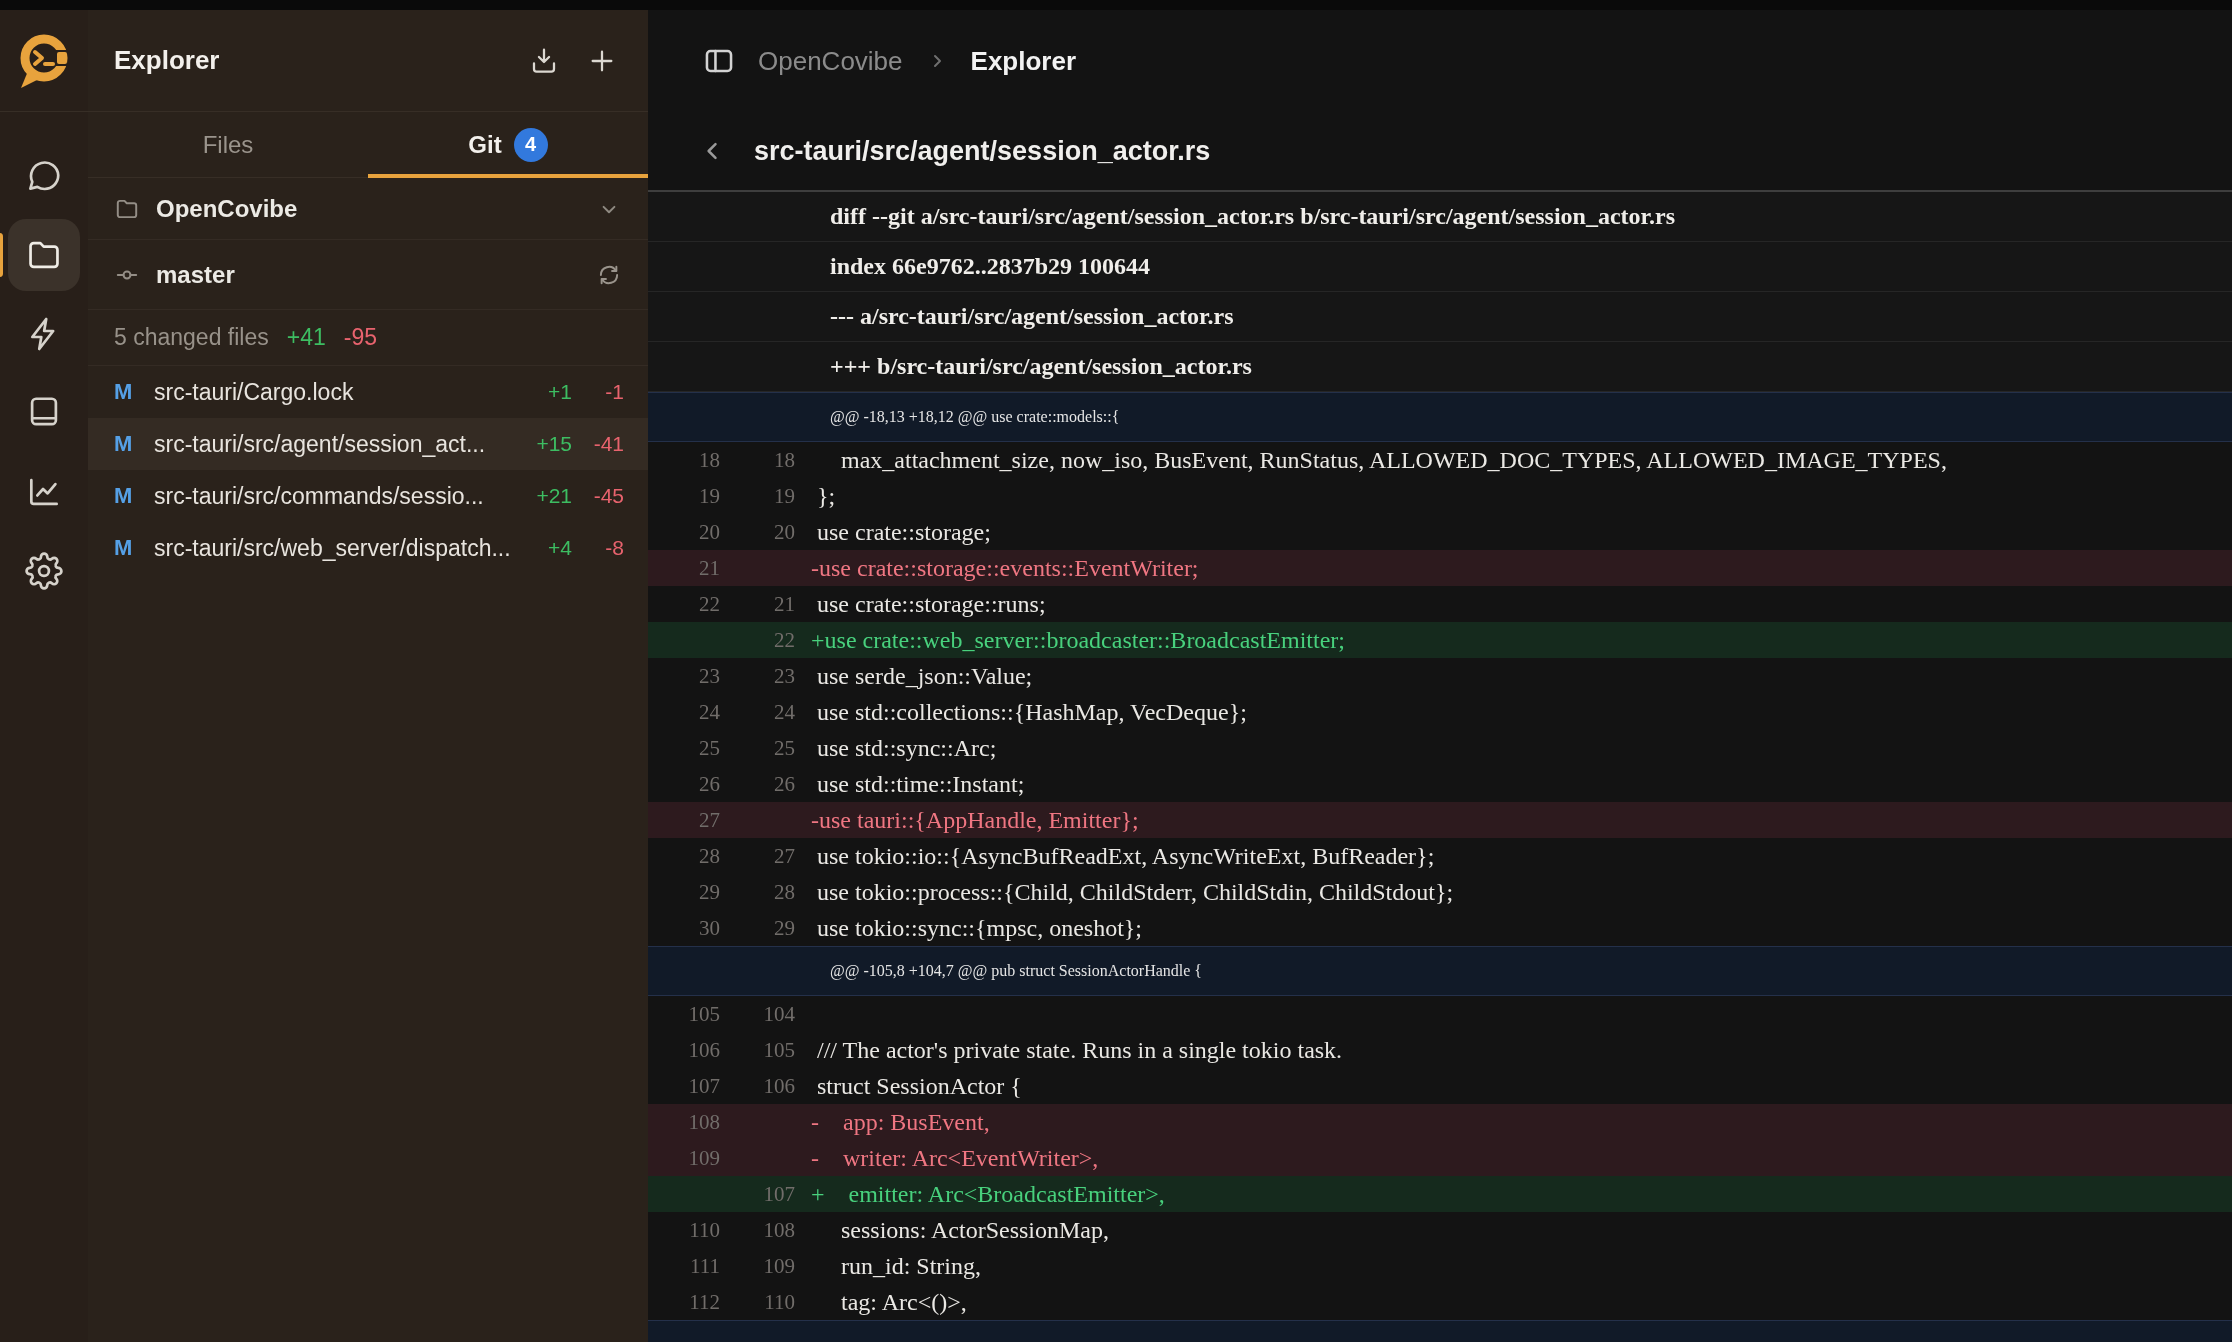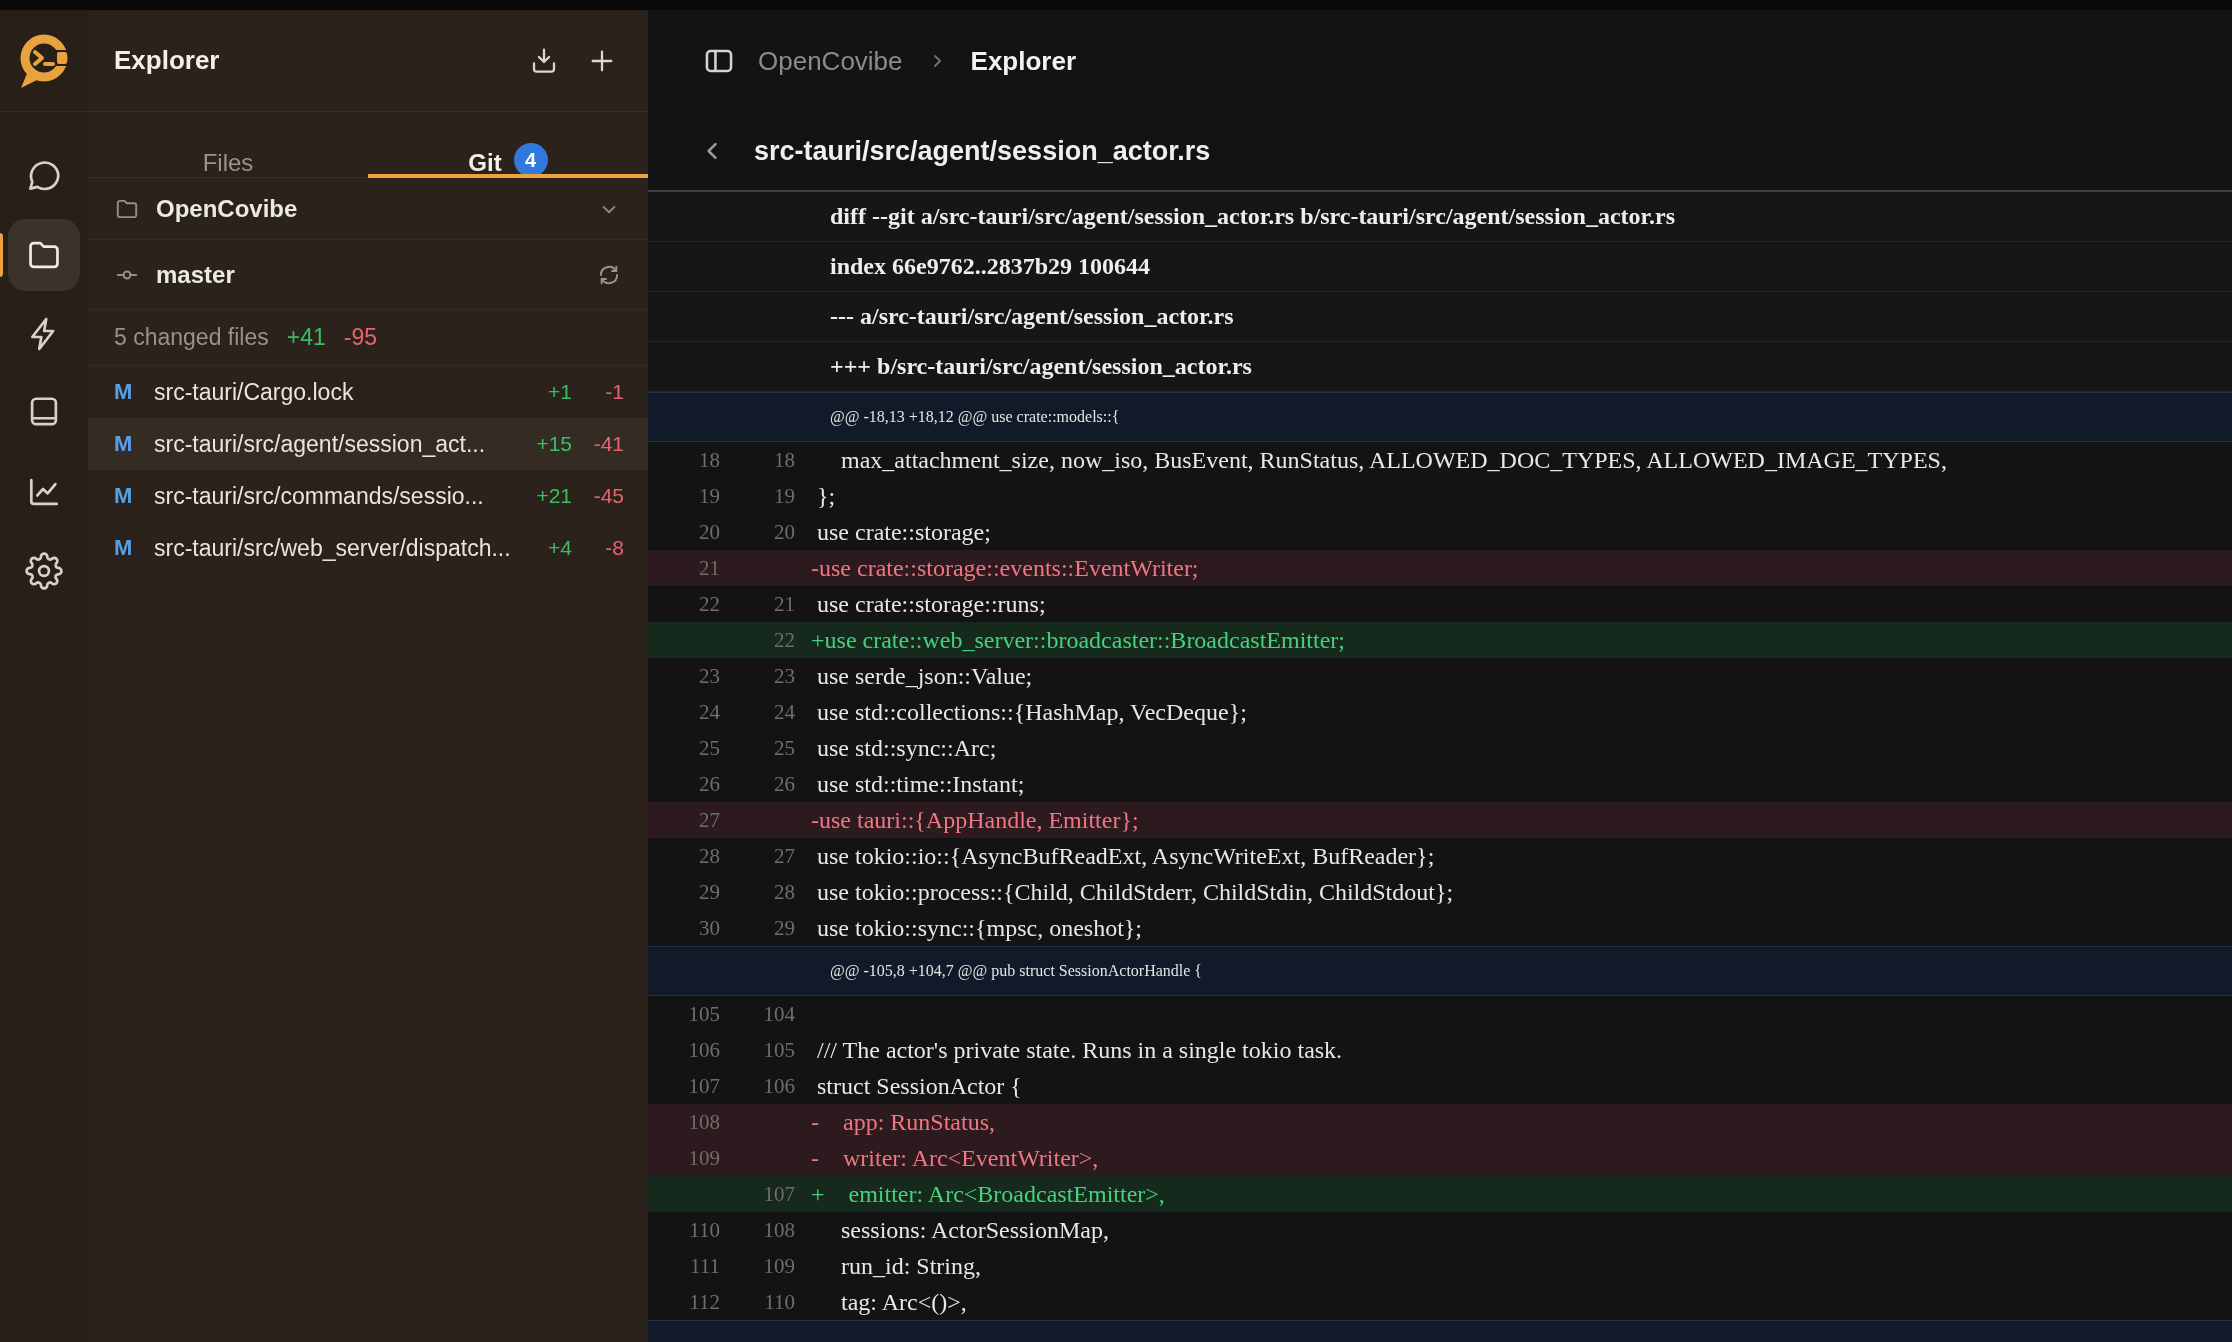--- a/index.html
+++ b/index.html
@@ -23,21 +23,21 @@
              color:#ece8e2; }
   .sb-header { height:102px; display:flex; align-items:center; padding:0 30px 0 26px;
                border-bottom:1px solid #372e26; }
   .sb-title { font-size:26px; font-weight:600; color:#f3f0ec; }
   .sb-actions { margin-left:auto; display:flex; gap:26px; }
   .icon-btn { background:none; border:none; color:#dcd8d1; cursor:pointer; padding:0;
               display:flex; align-items:center; }
   .icon-btn svg { width:32px; height:32px; }
 
   .sb-tabs { height:66px; display:flex; border-bottom:1px solid #372e26; }
-  .tab { position:relative; flex:1; display:flex; align-items:flex-end; justify-content:center;
+  .tab { position:relative; flex:1; display:flex; align-items:center; justify-content:center;
          gap:12px; font-size:24px; color:#9a948c; cursor:pointer; }
   .tab.active { color:#f3f0ec; font-weight:600; }
   .tab.active::after { content:""; position:absolute; left:0; right:0; bottom:-1px; height:4px; background:#e8a33d; }
   .badge { min-width:34px; height:34px; border-radius:17px; background:#3279dd; color:#fff;
            font-size:20px; font-weight:700; display:flex; align-items:center; justify-content:center; }
 
   .tree-row { height:62px; display:flex; align-items:center; padding:0 26px; gap:16px;
               border-bottom:1px solid #342b24; cursor:pointer; }
   .tree-row svg { width:26px; height:26px; color:#948e86; flex:none; }
   .tree-label { font-size:24px; font-weight:600; color:#eceae5; }
@@ -297,21 +297,21 @@
       <div class="code-row ctx"><span class="lo">25</span><span class="ln">25</span><span class="ct"> use std::sync::Arc;</span></div>
       <div class="code-row ctx"><span class="lo">26</span><span class="ln">26</span><span class="ct"> use std::time::Instant;</span></div>
       <div class="code-row del"><span class="lo">27</span><span class="ln"></span><span class="ct">-use tauri::{AppHandle, Emitter};</span></div>
       <div class="code-row ctx"><span class="lo">28</span><span class="ln">27</span><span class="ct"> use tokio::io::{AsyncBufReadExt, AsyncWriteExt, BufReader};</span></div>
       <div class="code-row ctx"><span class="lo">29</span><span class="ln">28</span><span class="ct"> use tokio::process::{Child, ChildStderr, ChildStdin, ChildStdout};</span></div>
       <div class="code-row ctx"><span class="lo">30</span><span class="ln">29</span><span class="ct"> use tokio::sync::{mpsc, oneshot};</span></div>
       <div class="hunk-row">@@ -105,8 +104,7 @@ pub struct SessionActorHandle {</div>
       <div class="code-row ctx"><span class="lo">105</span><span class="ln">104</span><span class="ct"> </span></div>
       <div class="code-row ctx"><span class="lo">106</span><span class="ln">105</span><span class="ct"> /// The actor's private state. Runs in a single tokio task.</span></div>
       <div class="code-row ctx"><span class="lo">107</span><span class="ln">106</span><span class="ct"> struct SessionActor {</span></div>
-      <div class="code-row del"><span class="lo">108</span><span class="ln"></span><span class="ct">-    app: RunStatus,</span></div>
+      <div class="code-row del"><span class="lo">108</span><span class="ln"></span><span class="ct">-    app: BusEvent,</span></div>
       <div class="code-row del"><span class="lo">109</span><span class="ln"></span><span class="ct">-    writer: Arc&lt;EventWriter&gt;,</span></div>
       <div class="code-row add"><span class="lo"></span><span class="ln">107</span><span class="ct">+    emitter: Arc&lt;BroadcastEmitter&gt;,</span></div>
       <div class="code-row ctx"><span class="lo">110</span><span class="ln">108</span><span class="ct">     sessions: ActorSessionMap,</span></div>
       <div class="code-row ctx"><span class="lo">111</span><span class="ln">109</span><span class="ct">     run_id: String,</span></div>
       <div class="code-row ctx"><span class="lo">112</span><span class="ln">110</span><span class="ct">     tag: Arc&lt;()&gt;,</span></div>
       <div class="hunk-row"></div>
     </div>
 </main>
 
 </body></html>

